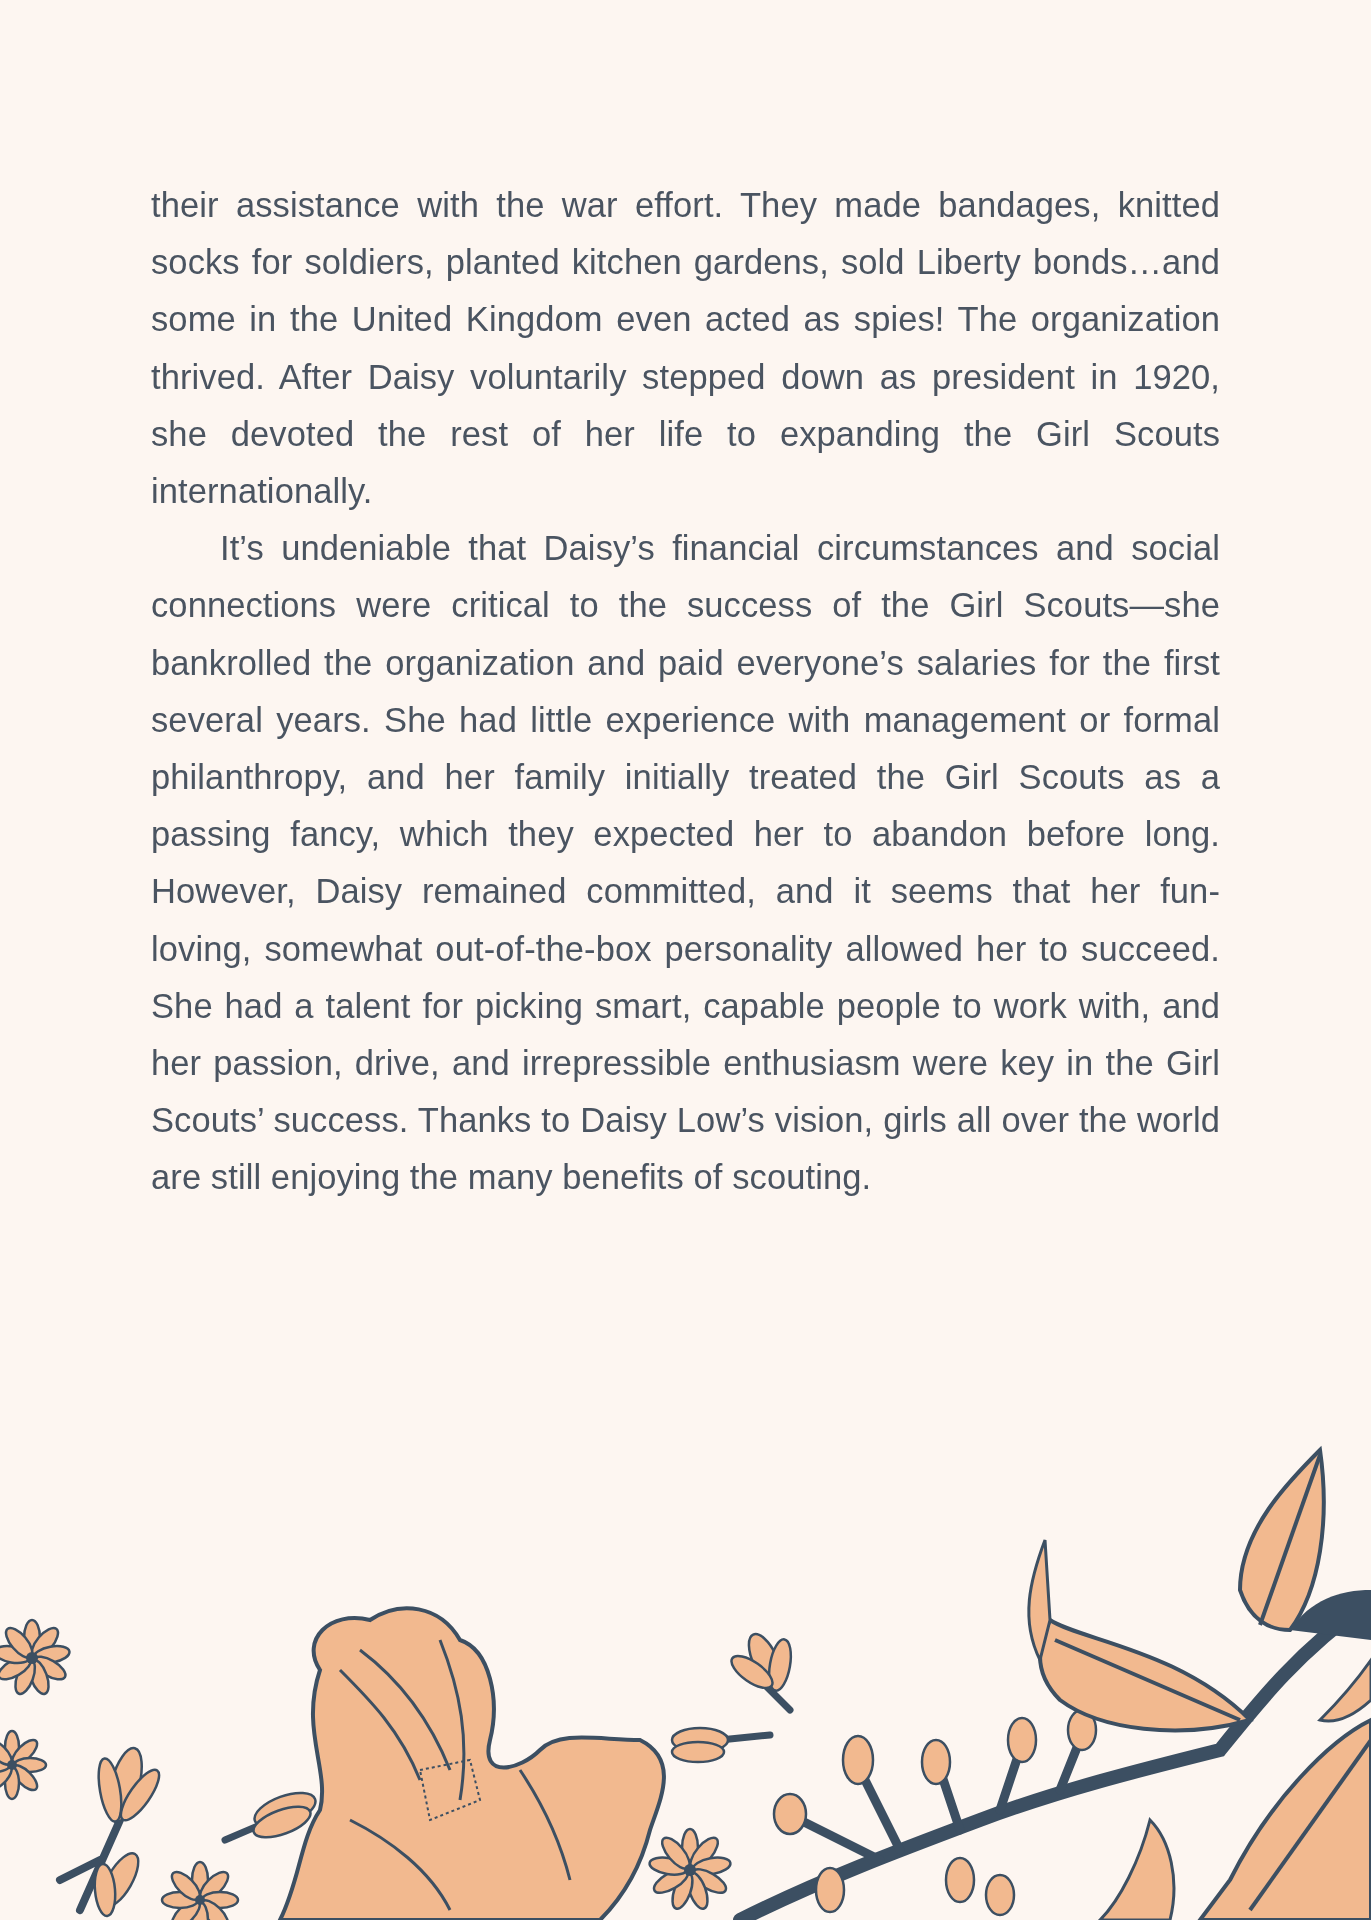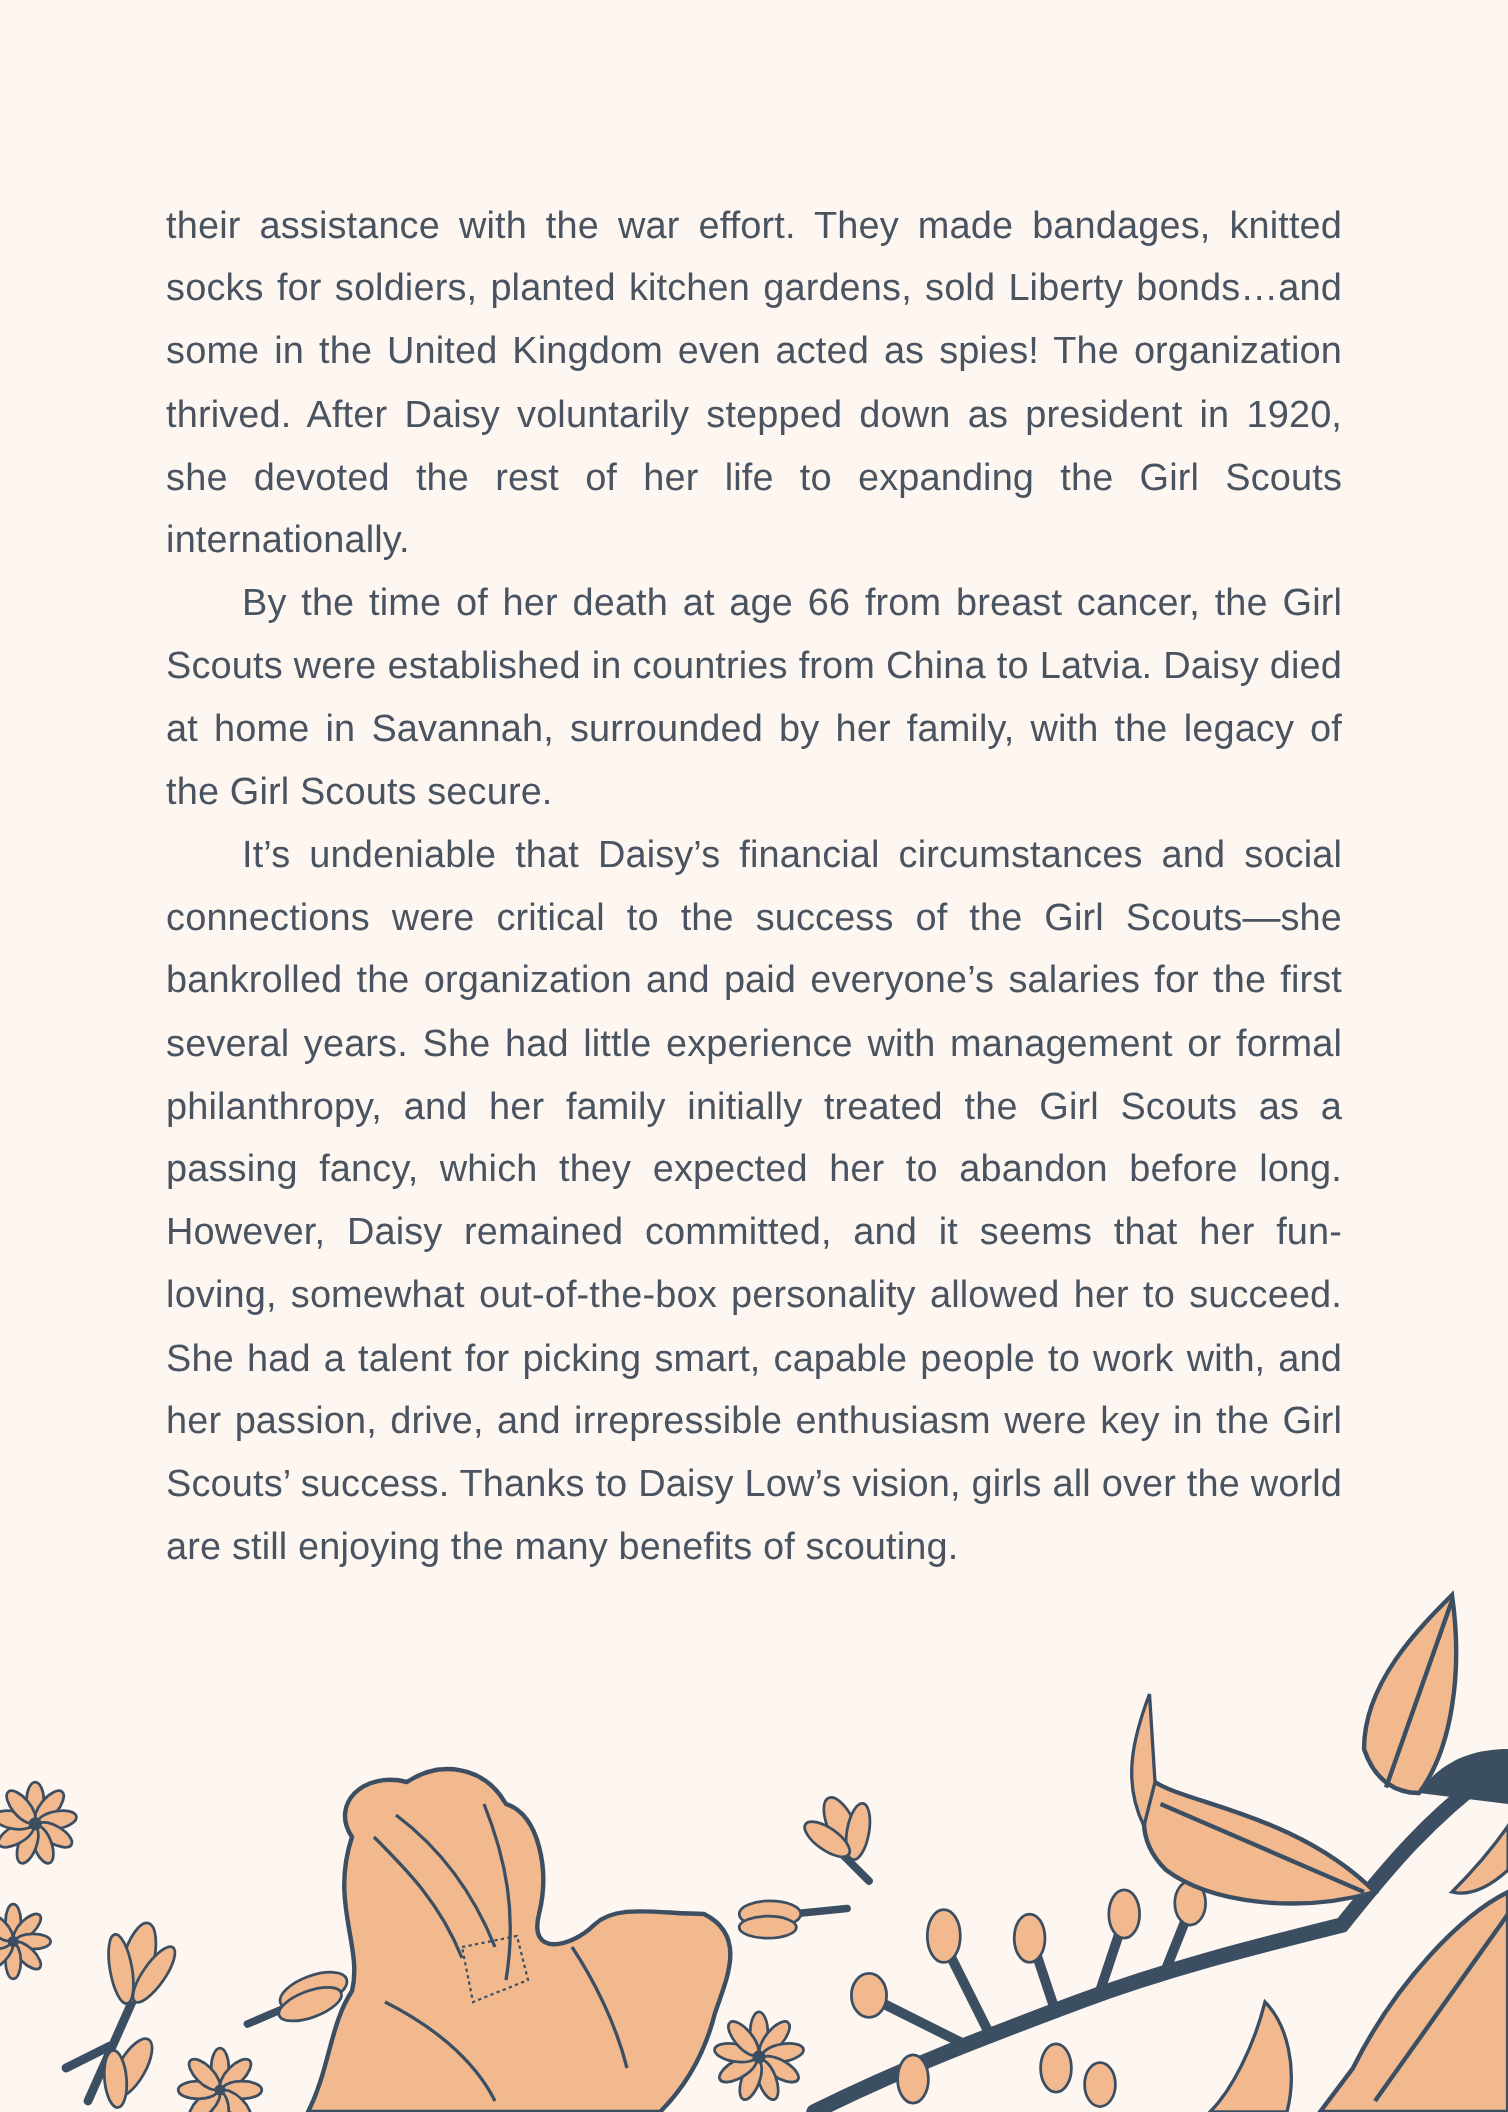--- a/index.html
+++ b/index.html
@@ -43,21 +43,20 @@
       width: 1371px;
       height: 480px;
     }
   </style>
 </head>
 <body>
 
 <div class="page">
   <div class="text-block">
     <p>their assistance with the war effort. They made bandages, knitted socks for soldiers, planted kitchen gardens, sold Liberty bonds…and some in the United Kingdom even acted as spies! The organization thrived. After Daisy voluntarily stepped down as president in 1920, she devoted the rest of her life to expanding the Girl Scouts internationally.</p>
-    <p class="indent">By the time of her death at age 66 from breast cancer, the Girl Scouts were established in countries from China to Latvia. Daisy died at home in Savannah, surrounded by her family, with the legacy of the Girl Scouts secure.</p>
     <p class="indent">It’s undeniable that Daisy’s financial circumstances and social connections were critical to the success of the Girl Scouts—she bankrolled the organization and paid everyone’s salaries for the first several years. She had little experience with management or formal philanthropy, and her family initially treated the Girl Scouts as a passing fancy, which they expected her to abandon before long. However, Daisy remained committed, and it seems that her fun-loving, somewhat out-of-the-box personality allowed her to succeed. She had a talent for picking smart, capable people to work with, and her passion, drive, and irrepressible enthusiasm were key in the Girl Scouts’ success. Thanks to Daisy Low’s vision, girls all over the world are still enjoying the many benefits of scouting.</p>
   </div>
 
   <svg class="floral" viewBox="0 0 1371 480">
     <g>
       <g transform="translate(32,218)">
         <g fill="#f2b98f" stroke="#3c4f62" stroke-width="2.5">
           <ellipse cx="0" cy="-20" rx="8" ry="18"></ellipse>
           <ellipse cx="0" cy="-20" rx="8" ry="18" transform="rotate(40)"></ellipse>
           <ellipse cx="0" cy="-20" rx="8" ry="18" transform="rotate(80)"></ellipse>

